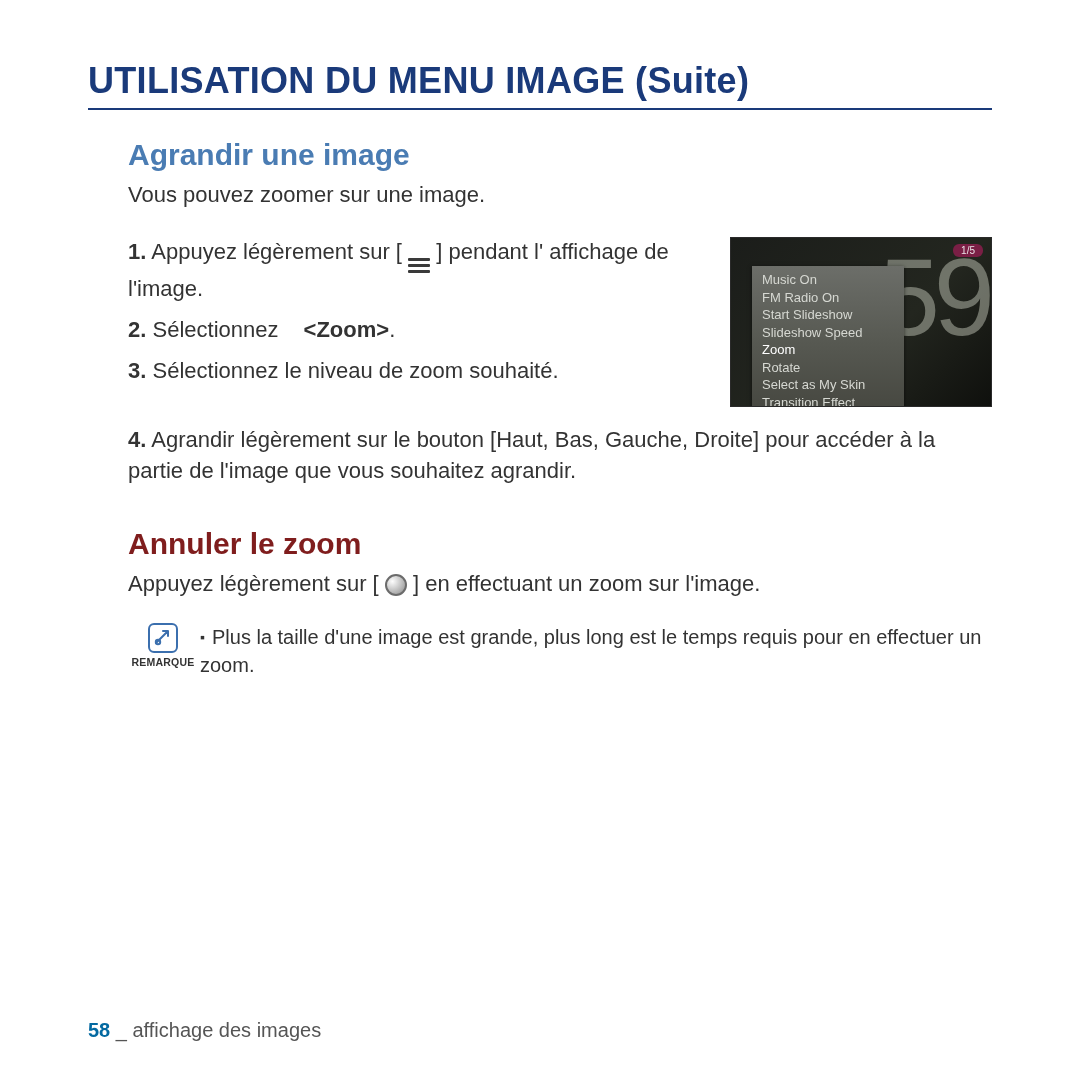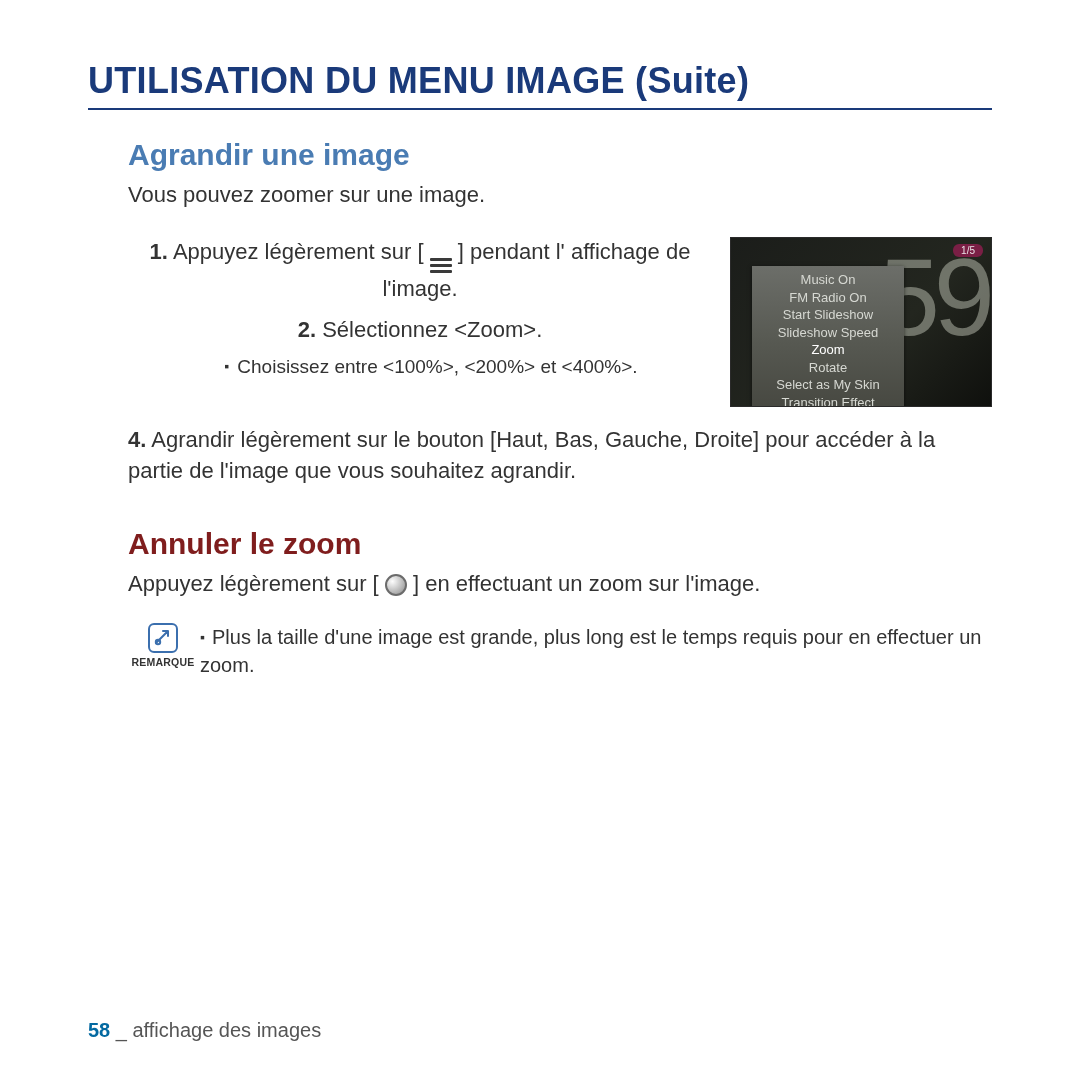--- a/index.html
+++ b/index.html
@@ -33,31 +33,30 @@
     color: #333;
     margin-left: 40px;
     margin-bottom: 29px;
   }
   .columns {
     margin-left: 40px;
     display: flex;
     align-items: flex-start;
     gap: 18px;
     margin-bottom: 18px;
-    text-align: center;
   }
   .steps { flex: 1; }
   .step {
     font-size: 22px;
     color: #333;
     margin-bottom: 12px;
     line-height: 1.32;
   }
   .step .num { font-weight: bold; }
-  .step .bold { font-weight: normal; }
+  .step .bold { font-weight: bold; margin-left: 19px; }
   .bullet {
     font-size: 19px;
     color: #333;
     margin-left: 22px;
     margin-bottom: 10px;
   }
   .bullet::before {
     content: "▪";
     font-size: 14px;
     margin-right: 8px;
@@ -224,21 +223,24 @@
           <span></span>
           <span></span>
           <span></span>
         </span>
       <span>] pendant l' affichage de l'image.</span>
     </div>
     <div class="step">
       <span class="num">2.</span>
       <span>Sélectionnez </span><span class="bold">&lt;Zoom&gt;</span><span>.</span>
     </div>
-    <div class="bullet">Choisissez entre &lt;100%&gt;, &lt;200%&gt; et &lt;400%&gt;.</div>
+    <div class="step">
+      <span class="num">3.</span>
+      <span>Sélectionnez le niveau de zoom souhaité.</span>
+    </div>
   </div>
 
   <div class="device">
     <div class="bignum">59</div>
     <div class="counter">1/5</div>
     <div class="panel" id="device-panel">
         <div>Music On</div>
         <div>FM Radio On</div>
         <div>Start Slideshow</div>
         <div>Slideshow Speed</div>

